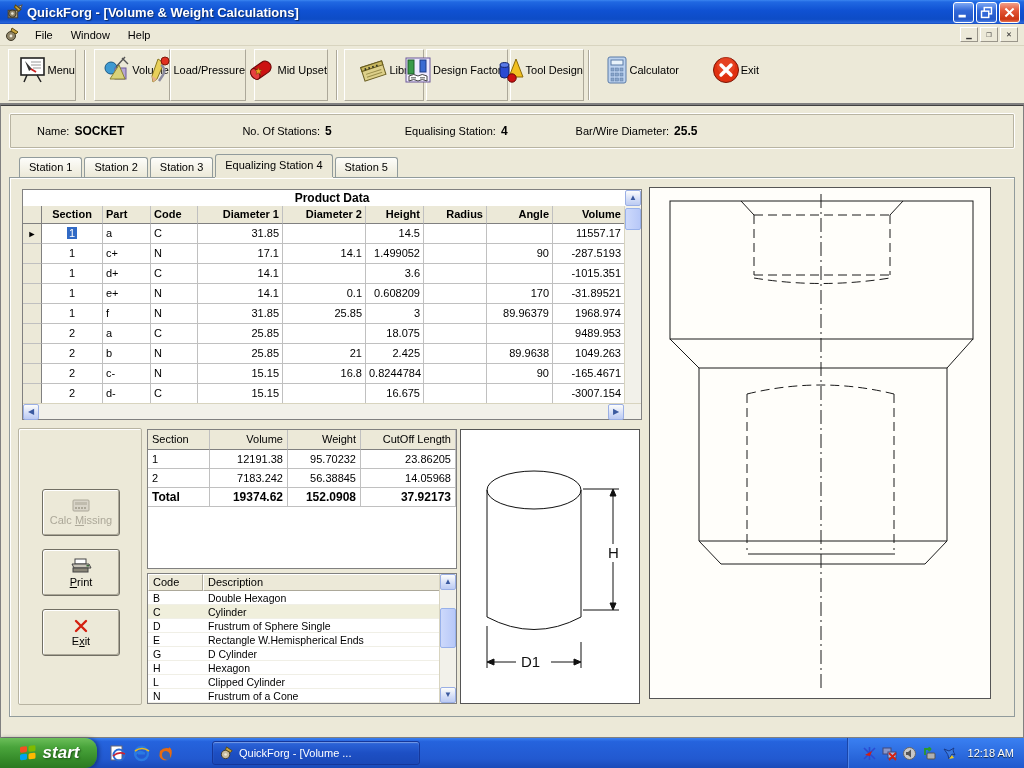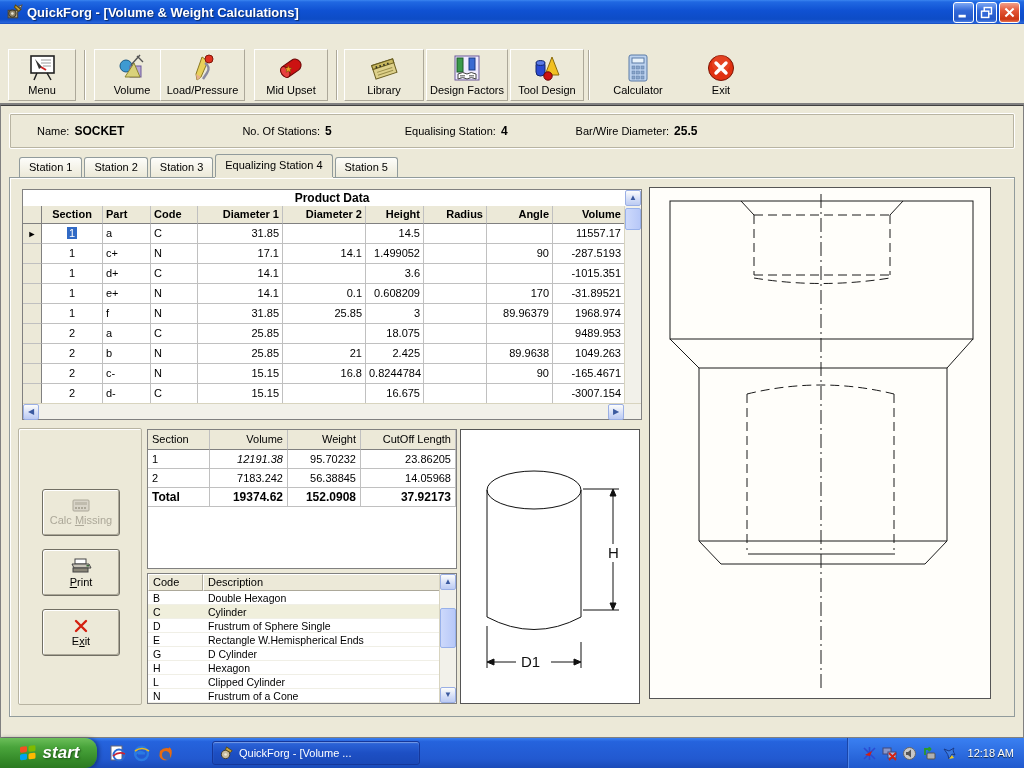--- a/index.html
+++ b/index.html
@@ -25,21 +25,21 @@
   .menubar .child-ico { width:16px; height:16px; margin:0 6px 0 4px; }
   .menu-item { padding:3px 9px; color:#000; }
   .mdi-ctrls { margin-left:auto; display:flex; gap:2px; padding-right:6px; }
   .mdi-btn { width:18px; height:15px; background:#ece9d8; border:1px solid #fff; border-right-color:#9a968a; border-bottom-color:#9a968a;
     font-size:9px; line-height:12px; text-align:center; color:#333; font-family:"DejaVu Sans Mono",monospace; }
 
   
   .toolbar { position:absolute; left:0; top:46px; width:1024px; height:59px; background:#ece9d8;
     border-bottom:2px solid #808080; }
   .tb-btn { position:absolute; top:3px; height:52px; background:#ece9d8; border:1px solid #aca899;
-    border-top-color:#fff; border-left-color:#fff; display:flex; flex-direction:column; align-items:center; justify-content:flex-end; padding-bottom:4px; }
+    border-top-color:#fff; border-left-color:#fff; display:flex; flex-direction:row; align-items:center; justify-content:flex-end; padding-bottom:10px; }
   .tb-btn .ic { height:32px; display:flex; align-items:center; justify-content:center; }
   .tb-btn .lbl { font-size:11px; color:#000; white-space:nowrap; }
   .tb-sep { position:absolute; top:4px; width:2px; height:50px; border-left:1px solid #aca899; border-right:1px solid #fff; }
 
   
   .client { position:absolute; left:0; top:105px; width:1024px; height:633px; background:#ece9d8;
     border:1px solid #808080; border-top-color:#404040; }
 
   .infobar { position:absolute; left:8px; top:7px; width:1006px; height:36px;
     border:1px solid #fff; outline:1px solid #b8b4a2; outline-offset:-2px; border-radius:2px;
@@ -153,20 +153,35 @@
         </svg>
       </div>
       <div class="winbtn close">
         <svg viewBox="0 0 21 21">
             <path d="M6 6 L15 15 M15 6 L6 15" stroke="#fff" stroke-width="2.2"></path>
           </svg>
       </div>
     </div>
   </div>
 
+  <div class="menubar">
+    <svg class="child-ico" viewBox="0 0 16 16">
+      <circle cx="7" cy="9" r="4.5" fill="#8f8468" stroke="#3d3826"></circle>
+      <circle cx="7" cy="9" r="1.4" fill="#ece9d8"></circle>
+      <path d="M8 1 L14 5 L12 7 L7 4 Z" fill="#caa53f" stroke="#5a4a12"></path>
+    </svg>
+    <span class="menu-item">File</span>
+    <span class="menu-item">Window</span>
+    <span class="menu-item">Help</span>
+    <div class="mdi-ctrls">
+      <div class="mdi-btn">▁</div>
+      <div class="mdi-btn">❐</div>
+      <div class="mdi-btn">✕</div>
+    </div>
+  </div>
 
   <div class="toolbar">
     <div class="tb-btn" style="left:8px;width:68px">
       <div class="ic">
         <svg width="30" height="28" viewBox="0 0 30 28">
           <rect x="4" y="2" width="23" height="17" fill="#fff" stroke="#222" stroke-width="1.6"></rect>
           <line x1="14" y1="6" x2="24" y2="6" stroke="#999"></line>
             <line x1="14" y1="9" x2="24" y2="9" stroke="#999"></line>
             <line x1="16" y1="12" x2="24" y2="12" stroke="#999"></line>
           <path d="M8 5 L15 13 L12 15 Z" fill="#333"></path>
@@ -181,21 +196,21 @@
       <div class="ic">
         <svg width="30" height="30" viewBox="0 0 30 30">
           <circle cx="9" cy="13" r="6" fill="#3e9ad2" stroke="#1a5a86"></circle>
           <rect x="13" y="13" width="11" height="11" fill="#b8a7d6" stroke="#6a5898"></rect>
           <path d="M8 24 L17 10 L23 24 Z" fill="#d9d27a" stroke="#8a8432"></path>
           <path d="M20 3 L26 9 M23 2 L14 12" stroke="#555" stroke-width="1.4"></path>
         </svg>
       </div>
       <div class="lbl">Volume</div>
     </div>
-    <div class="tb-btn" style="left:160px;width:85px">
+    <div class="tb-btn" style="left:170px;width:76px">
       <div class="ic">
         <svg width="28" height="30" viewBox="0 0 28 30">
           <path d="M13 4 L19 8 L12 24 L8 27 L7 21 Z" fill="#e8d05a" stroke="#8a7820"></path>
           <path d="M7 21 L12 24 L8 27 Z" fill="#e8b08a"></path>
           <circle cx="20" cy="6" r="4" fill="#e03020" stroke="#801608"></circle>
           <path d="M16 10 Q22 14 18 20 L14 26" fill="none" stroke="#8a8aa0" stroke-width="2.4"></path>
         </svg>
       </div>
       <div class="lbl">Load/Pressure</div>
     </div>
@@ -516,21 +531,21 @@
 
       <div class="summary" id="summary">
           <div class="sum-row hdr">
             <div class="sum-cell" style="width: 62px; text-align: left;">Section</div>
             <div class="sum-cell" style="width: 78px; text-align: right;">Volume</div>
             <div class="sum-cell" style="width: 73px; text-align: right;">Weight</div>
             <div class="sum-cell" style="width: 95px; text-align: right;">CutOff Length</div>
           </div>
           <div class="sum-row ">
             <div class="sum-cell" style="width: 62px; text-align: left;">1</div>
-            <div class="sum-cell" style="width: 78px; text-align: right; font-style: italic;">12191.38</div>
+            <div class="sum-cell" style="width: 78px; text-align: right;">12191.38</div>
             <div class="sum-cell" style="width: 73px; text-align: right;">95.70232</div>
             <div class="sum-cell" style="width: 95px; text-align: right;">23.86205</div>
           </div>
           <div class="sum-row ">
             <div class="sum-cell" style="width: 62px; text-align: left;">2</div>
             <div class="sum-cell" style="width: 78px; text-align: right;">7183.242</div>
             <div class="sum-cell" style="width: 73px; text-align: right;">56.38845</div>
             <div class="sum-cell" style="width: 95px; text-align: right;">14.05968</div>
           </div>
           <div class="sum-row total">

